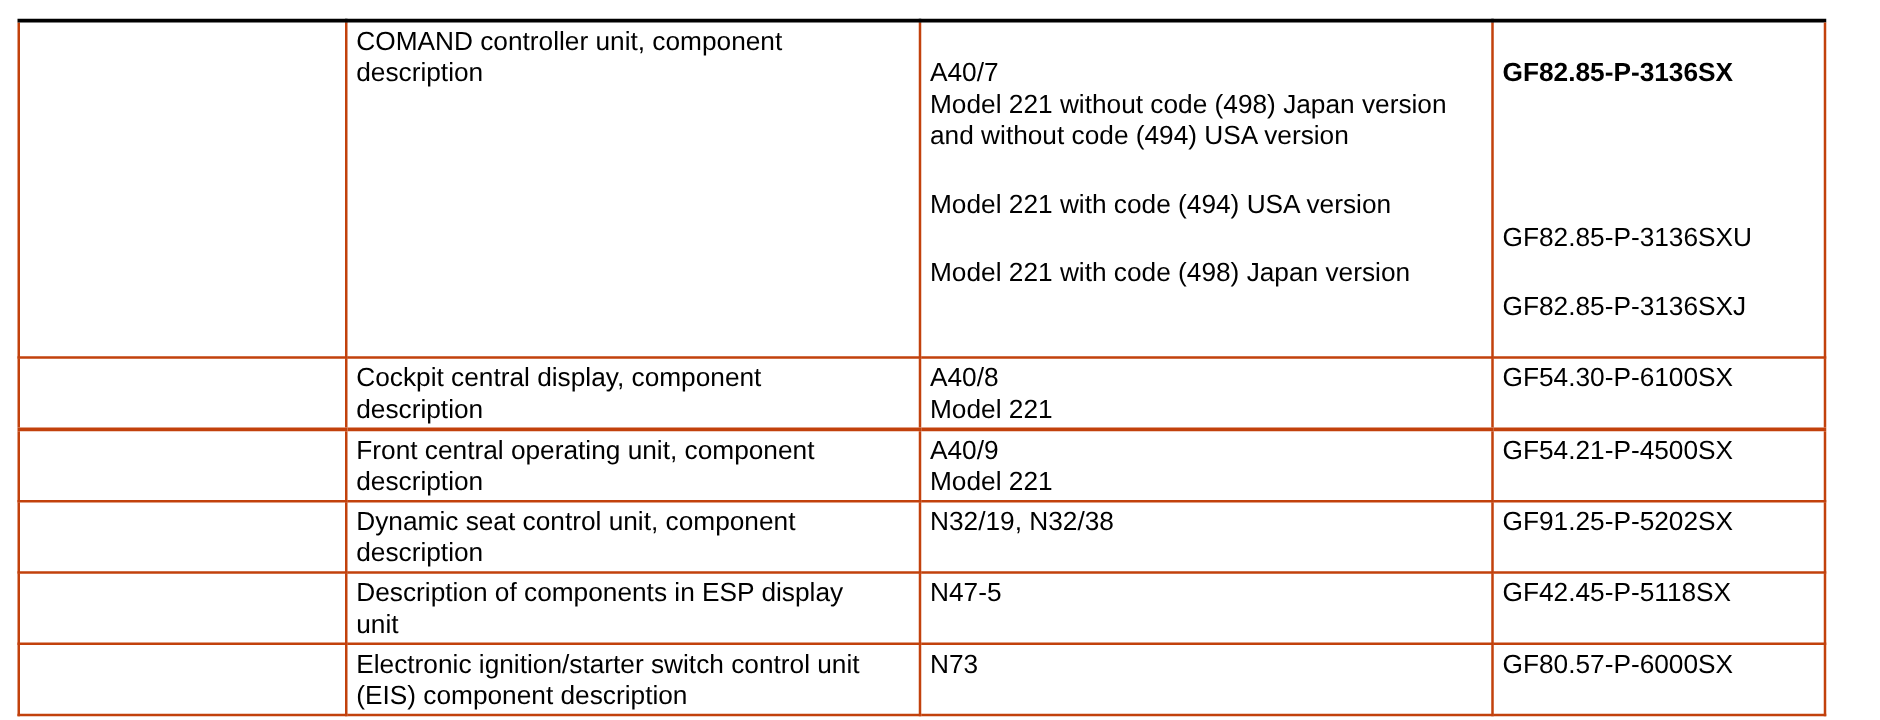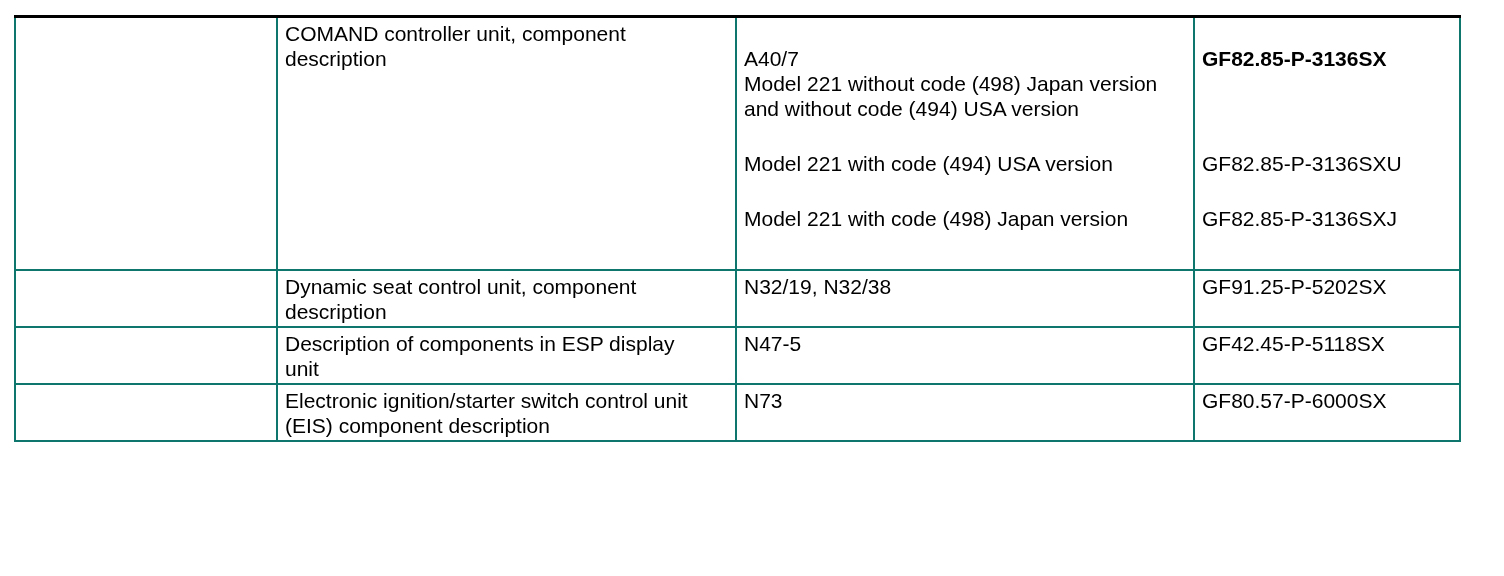--- a/index.html
+++ b/index.html
@@ -21,37 +21,37 @@
     border-collapse: collapse;
     table-layout: fixed;
     position: absolute;
     left: 14px;
     top: 15px;
     width: 1445px;
     border: 2px solid #000000;
     border-top-width: 3px;
   }
   table.doc-table td {
-    border: 2px solid #0f766e;
+    border: 2px solid #c2410c;
     vertical-align: top;
     padding: 3px 8px 2px 7px;
     white-space: pre-line;
     overflow: hidden;
   }
   tr.thick-bottom td {
     border-bottom-width: 3px;
   }
   .col-empty { width: 262px; }
   .col-desc  { width: 459px; }
   .col-code  { width: 458px; }
   .col-doc   { width: 266px; }
   .blk { margin: 0 0 5px 0; }
   .blk:last-child { margin-bottom: 11px; }
   .sub1 { height: 80px; font-weight: bold; }
-  .sub2 { height: 30px; }
+  .sub2 { height: 30px; margin-top: 27px; }
 </style>
 </head>
 <body>
 
 <table class="doc-table">
   <colgroup>
     <col class="col-empty">
     <col class="col-desc">
     <col class="col-code">
     <col class="col-doc">
@@ -67,20 +67,36 @@
 and without code (494) USA version</div>
         <div class="blk">Model 221 with code (494) USA version</div>
         <div class="blk">Model 221 with code (498) Japan version</div>
       </td>
       <td>
         <div class="sub1">GF82.85-P-3136SX</div>
         <div class="sub2">GF82.85-P-3136SXU</div>
         <div>GF82.85-P-3136SXJ</div>
       </td>
     </tr>
+    <tr class="thick-bottom">
+      <td></td>
+      <td><div>Cockpit central display, component
+description</div></td>
+      <td><div>A40/8
+Model 221</div></td>
+      <td><div>GF54.30-P-6100SX</div></td>
+    </tr>
+    <tr>
+      <td></td>
+      <td><div>Front central operating unit, component
+description</div></td>
+      <td><div>A40/9
+Model 221</div></td>
+      <td><div>GF54.21-P-4500SX</div></td>
+    </tr>
     <tr>
       <td></td>
       <td><div>Dynamic seat control unit, component
 description</div></td>
       <td><div>N32/19, N32/38</div></td>
       <td><div>GF91.25-P-5202SX</div></td>
     </tr>
     <tr>
       <td></td>
       <td><div>Description of components in ESP display

